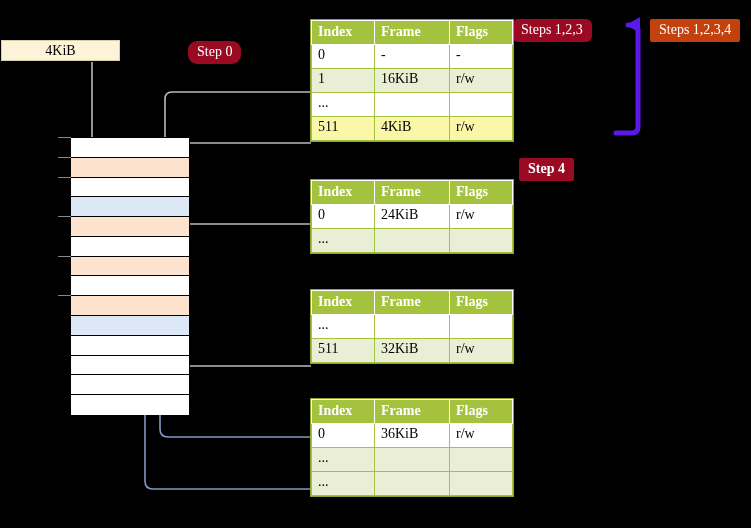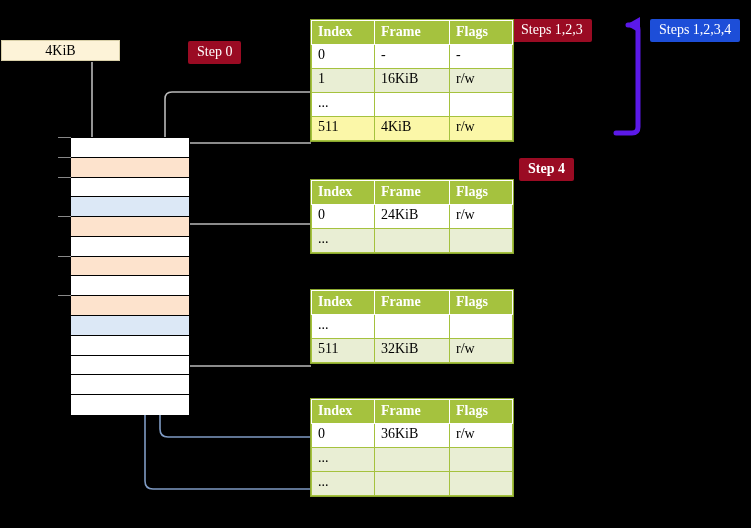--- a/index.html
+++ b/index.html
@@ -150,23 +150,23 @@
   <path d="M 311 437 L 168 437 Q 160 437 160 429 L 160 336" stroke="#7f9bc4" stroke-width="1.6" fill="none"></path>
   <path d="M 160 322 l -5 11 l 10 0 z" fill="#41699f"></path>
 
   <path d="M 311 489 L 153 489 Q 145 489 145 481 L 145 218" stroke="#7f9bc4" stroke-width="1.6" fill="none"></path>
   <path d="M 145 204 l -5 11 l 10 0 z" fill="#41699f"></path>
 
   <path d="M 616 133 L 632 133 Q 638 133 638 127 L 638 30 Q 638 25 632 25 L 628 25" stroke="#5b19e8" stroke-width="5" fill="none" stroke-linecap="round"></path>
   <path d="M 626 25 l 14 -8 l 0 16 z" fill="#5b19e8"></path>
 </svg>
 
-<div class="badge badge-red" id="badge-step0" style="background: rgb(154, 11, 35);">Step 0</div>
-<div class="badge badge-red" id="badge-steps123" style="background: rgb(154, 11, 35);">Steps 1,2,3</div>
-<div class="badge badge-blue" id="badge-steps1234" style="background: #1d4ed8;">Steps 1,2,3,4</div>
+<div class="badge badge-red" id="badge-step0" style="background: rgb(154, 11, 35); border-radius: 9px;">Step 0</div>
+<div class="badge badge-red" id="badge-steps123" style="background: rgb(154, 11, 35); border-radius: 6px;">Steps 1,2,3</div>
+<div class="badge badge-blue" id="badge-steps1234" style="background: #c2410c;">Steps 1,2,3,4</div>
 <div class="badge badge-red" id="badge-step4" style="background: rgb(154, 11, 35);">Step 4</div>
 
 <div id="frame-4kib">4KiB</div>
 
 <div id="memory-column">
     <div class="mem-row mem-white" style="height: 19.7857px;"></div>
     <div class="mem-row mem-peach" style="height: 19.7857px;"></div>
     <div class="mem-row mem-white" style="height: 19.7857px;"></div>
     <div class="mem-row mem-blue" style="height: 19.7857px;"></div>
     <div class="mem-row mem-peach" style="height: 19.7857px;"></div>

